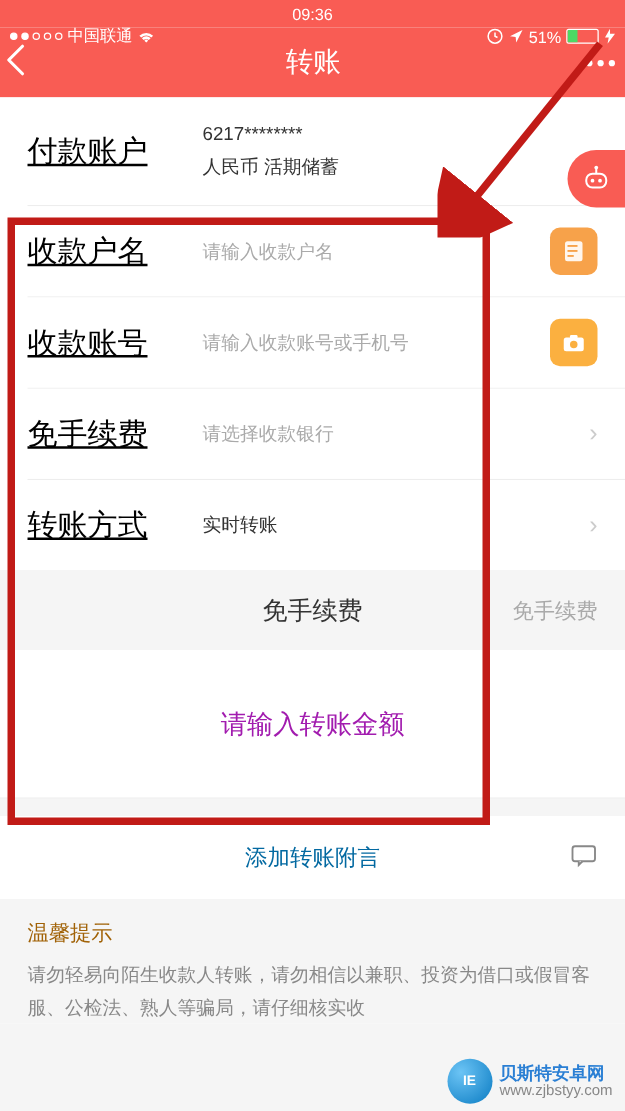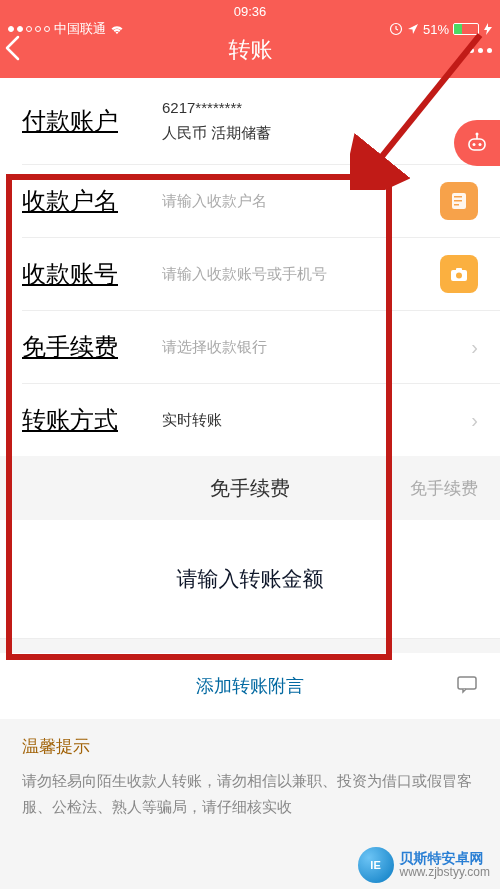--- a/index.html
+++ b/index.html
@@ -95,21 +95,21 @@
   }
   .amount-title { flex:1; text-align:center; font-size:20px; color:#333; }
   .fee-free { font-size: 17px; color:#aaa; width:90px; text-align:right;}
   .amount-input {
     height: 118px;
     display:flex;
     align-items:center;
     justify-content:center;
     background:#fff;
     font-size:21px;
-    color:#0f172a;
+    color:#a21caf;
   }
   .add-note-row {
     height: 66px;
     display:flex;
     align-items:center;
     justify-content:center;
     background:#fff;
     position:relative;
   }
   .add-note-text { color:#0369a1; font-size:18px; }

